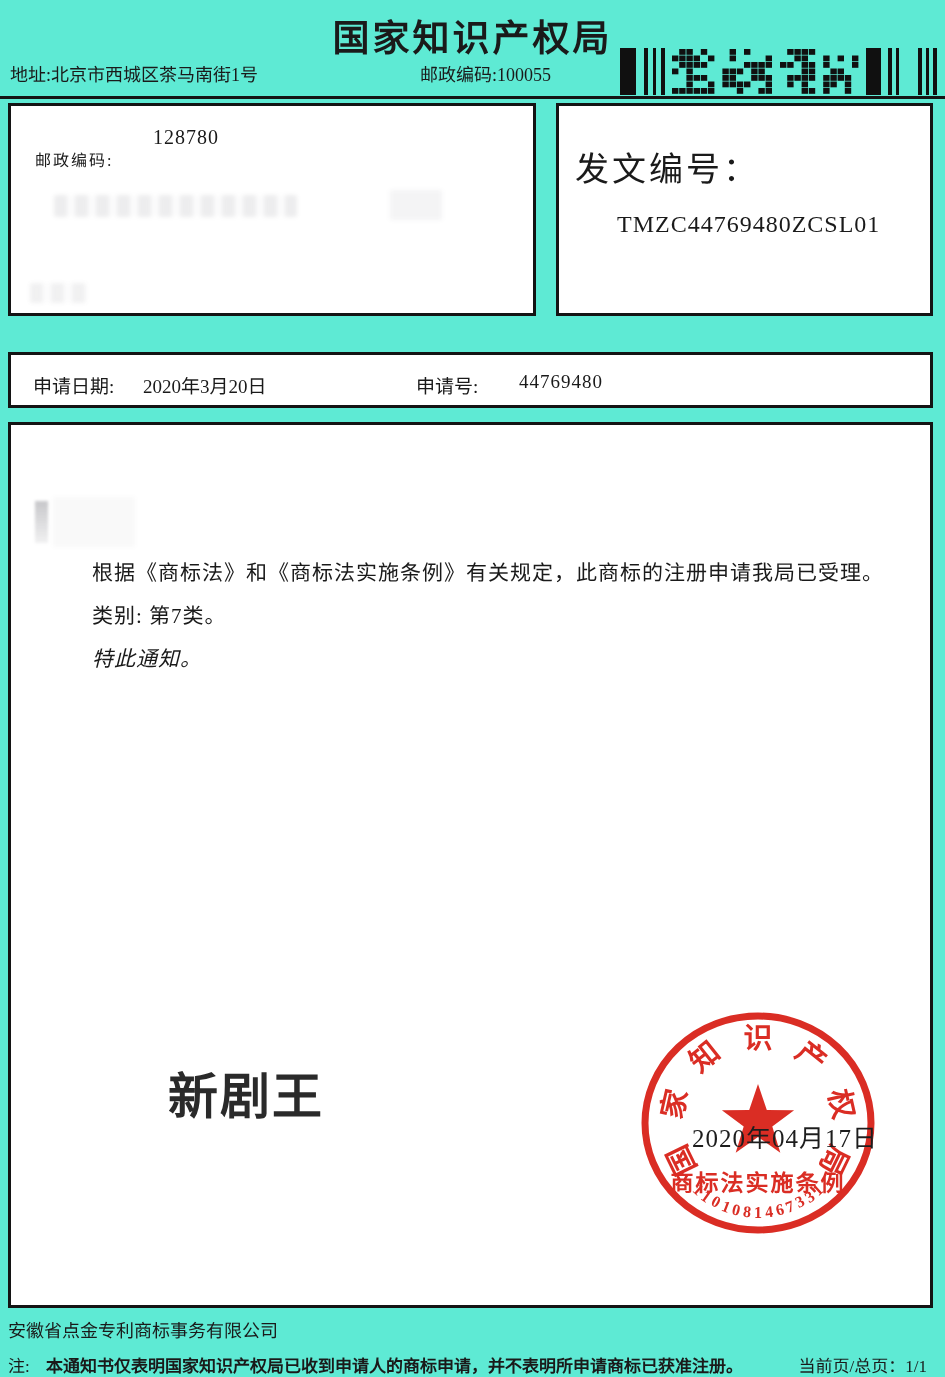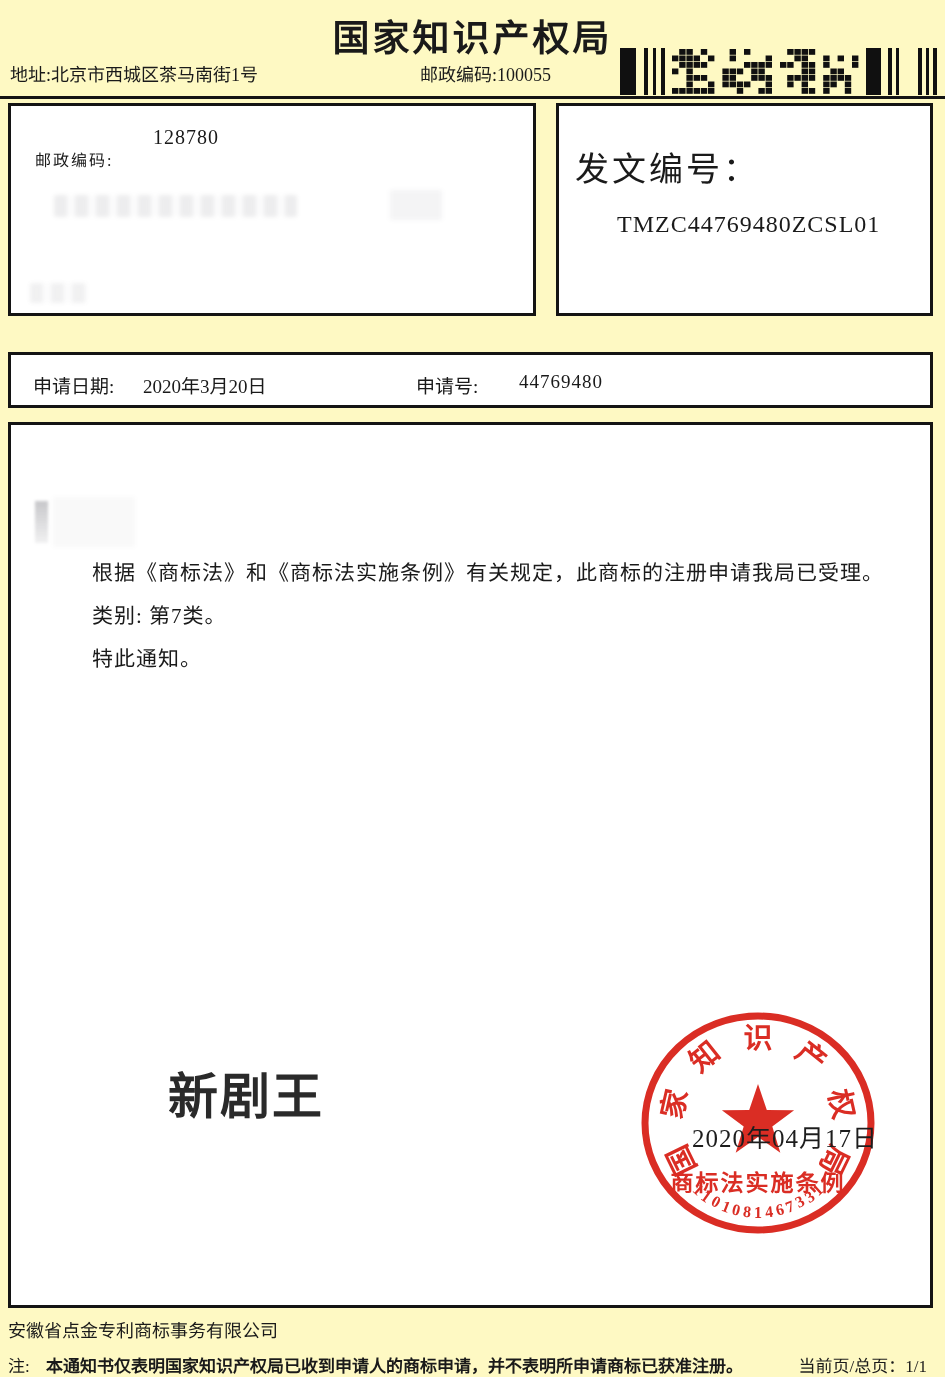--- a/index.html
+++ b/index.html
@@ -1,17 +1,17 @@
 <!DOCTYPE html>
 <html lang="zh-CN"><head>
 <meta charset="utf-8">
 <style>
   html,body{margin:0;padding:0;background:#fff;}
   .page{
-    position:relative;width:945px;height:1377px;background:#fef9c3;overflow:hidden;
+    position:relative;width:945px;height:1377px;background:#5eead4;overflow:hidden;
     font-family:"Liberation Serif","DejaVu Serif",serif;color:#1a1a1a;
     --seal-red:#d9251c;
   }
   
   .agency{position:absolute;top:8px;left:0;width:100%;text-align:center;
     font-size:37px;font-weight:700;letter-spacing:3px;}
   .addr{position:absolute;top:60px;left:10px;font-size:18px;}
   .hpost{position:absolute;top:60px;left:420px;font-size:18px;}
   .barcode{position:absolute;top:48px;left:620px;width:318px;height:47px;fill:#101010;}
   .rule{position:absolute;top:96px;left:0;width:945px;height:3px;background:#141414;}
@@ -37,21 +37,21 @@
   .dr-date-value{position:absolute;left:132px;top:16px;font-size:19px;}
   .dr-no-label{position:absolute;left:405px;top:16px;font-size:19px;}
   .dr-no-value{position:absolute;left:508px;top:16px;font-size:19px;letter-spacing:1px;}
   
   .n-title{position:absolute;top:25px;left:0;width:100%;text-align:center;
     font-size:28px;letter-spacing:1px;font-weight:500;}
   .ghost-char{position:absolute;left:24px;top:76px;width:13px;height:42px;filter:blur(1.5px);
     background:linear-gradient(180deg,rgba(70,70,80,.30),rgba(70,70,80,.08));}
   .ghost-box{position:absolute;left:42px;top:72px;width:82px;height:50px;background:rgba(50,50,60,.03);filter:blur(2px);}
   .n-para{position:absolute;left:81px;font-size:21px;letter-spacing:1px;white-space:nowrap;}
-  .p1{top:131px;} .p2{top:174px;} .p3{top:217px;}
+  .p1{top:131px;} .p2{top:174px;} .p3{top:217px;font-style:italic;}
   
   .trademark{position:absolute;left:168px;top:1056px;font-size:50px;font-weight:700;
     font-family:"Liberation Sans","DejaVu Sans",sans-serif;color:#2a2a2a;letter-spacing:2px;}
   
   .seal{position:absolute;left:638px;top:1006px;width:240px;height:240px;opacity:.96;}
   .seal svg.ring{position:absolute;left:0;top:0;width:240px;height:240px;}
   .arc-char{position:absolute;color:var(--seal-red);font-size:29px;font-weight:700;line-height:1;}
   .num-char{position:absolute;color:var(--seal-red);font-size:16px;font-weight:700;line-height:1;}
   .seal-banner{position:absolute;top:158px;left:0;width:100%;text-align:center;
     color:var(--seal-red);font-size:23px;font-weight:700;letter-spacing:2px;}

